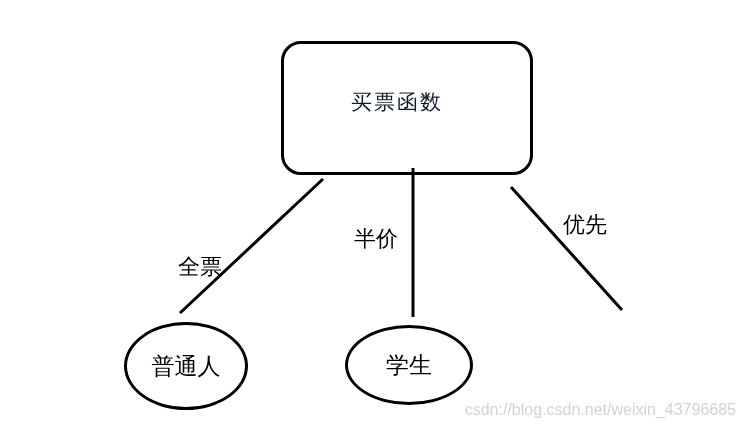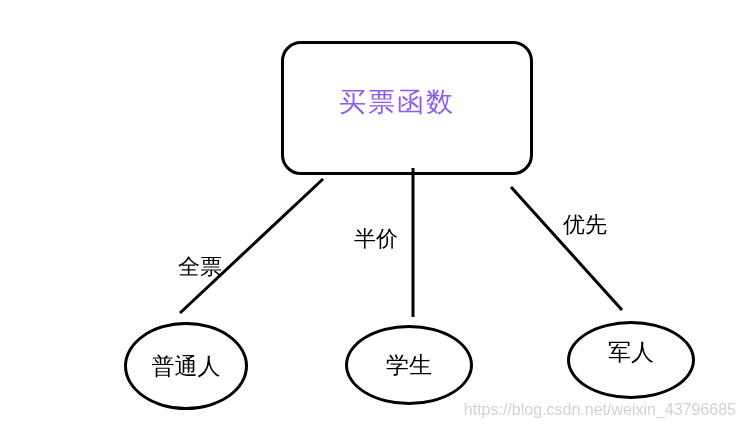--- a/index.html
+++ b/index.html
@@ -23,22 +23,22 @@
     height: 134px;
     border: 3px solid #000000;
     border-radius: 20px;
     background: #ffffff;
     box-sizing: border-box;
     display: flex;
     align-items: center;
     justify-content: center;
   }
   .function-box .node-label {
-    font-size: 27px;
-    color: #8b5cf6;
+    font-size: 21px;
+    color: #0f172a;
     letter-spacing: 2px;
     transform: translate(-10px, -6px);
   }
   .edges-svg {
     position: absolute;
     left: 0;
     top: 0;
     width: 739px;
     height: 427px;
     pointer-events: none;
@@ -88,30 +88,27 @@
   <div class="function-box">
     <span class="node-label">买票函数</span>
   </div>
 
   <div class="node-ellipse ellipse-ordinary">
     <span class="node-label">普通人</span>
   </div>
   <div class="node-ellipse ellipse-student">
     <span class="node-label">学生</span>
   </div>
-  <div class="node-ellipse ellipse-soldier">
-    <span class="node-label">军人</span>
-  </div>
 
   <svg class="edges-svg" viewBox="0 0 739 427" xmlns="http://www.w3.org/2000/svg">
     <line x1="323" y1="179" x2="180" y2="313" stroke="#000000" stroke-width="3"></line>
     <line x1="413" y1="168" x2="413" y2="317" stroke="#000000" stroke-width="3"></line>
     <line x1="511" y1="187" x2="622" y2="310" stroke="#000000" stroke-width="3"></line>
   </svg>
 
   <div class="edge-label edge-label-full">全票</div>
   <div class="edge-label edge-label-priority">优先</div>
   <div class="edge-label edge-label-half">半价</div>
 
 
-  <div class="watermark">https://blog.csdn.net/weixin_43796685</div>
+  <div class="watermark">csdn://blog.csdn.net/weixin_43796685</div>
 
 </div>
 
 </body></html>

